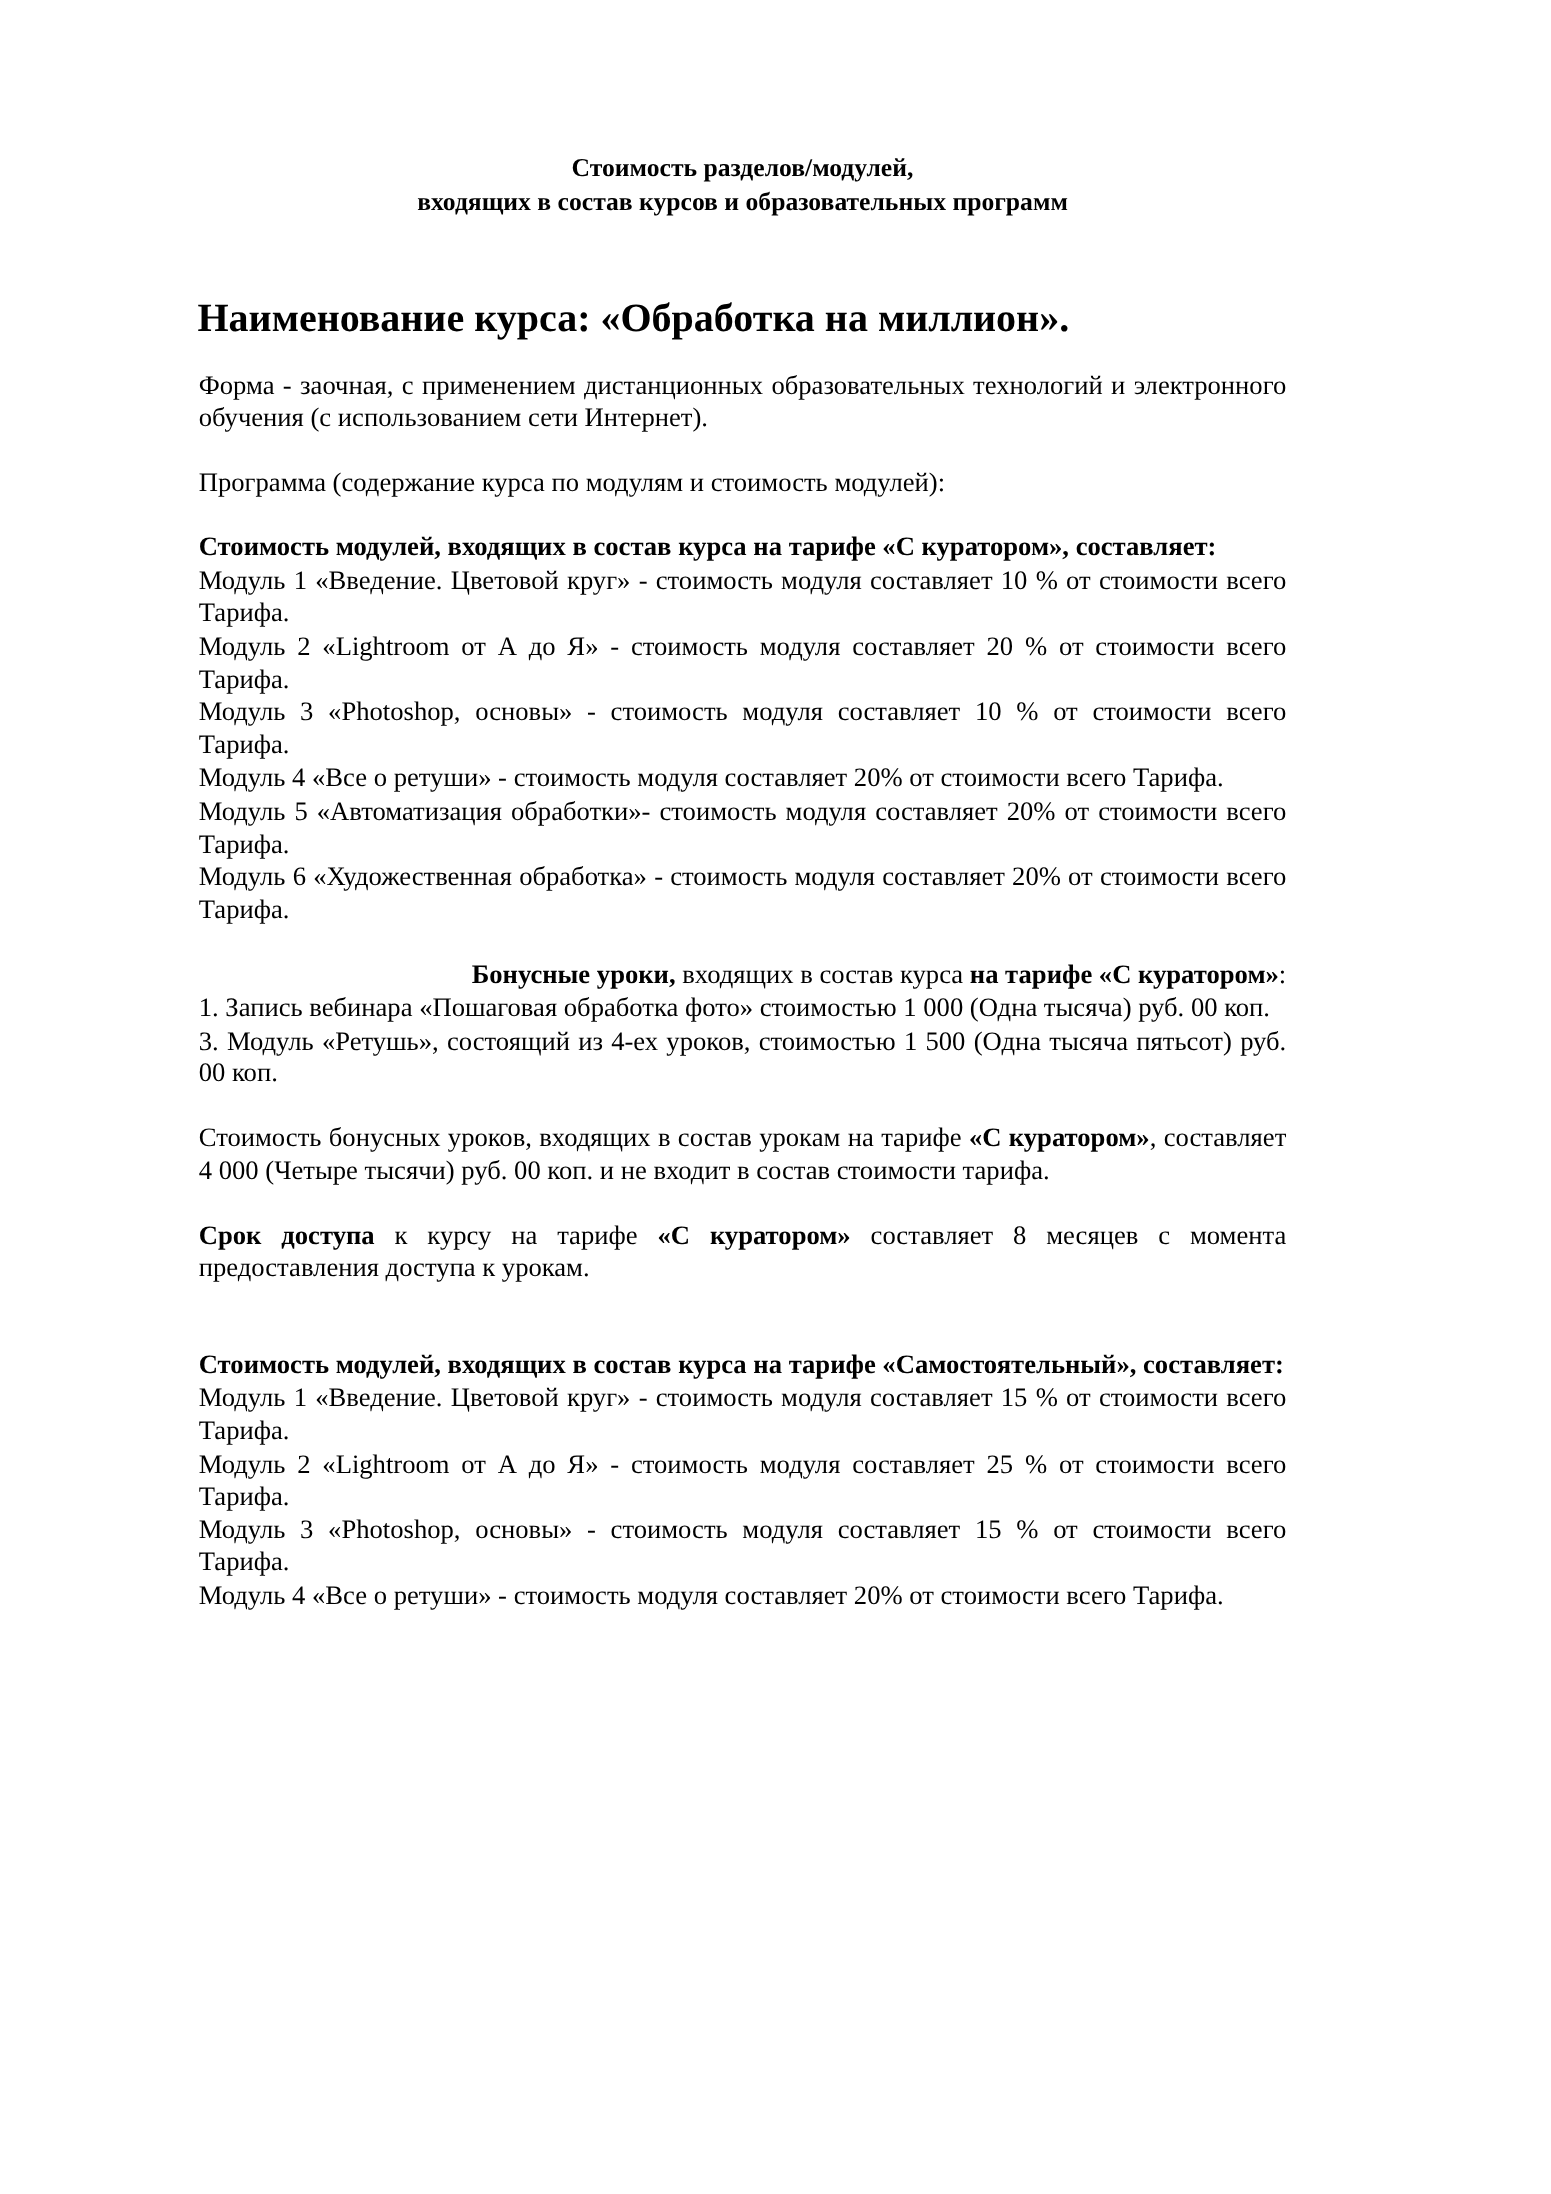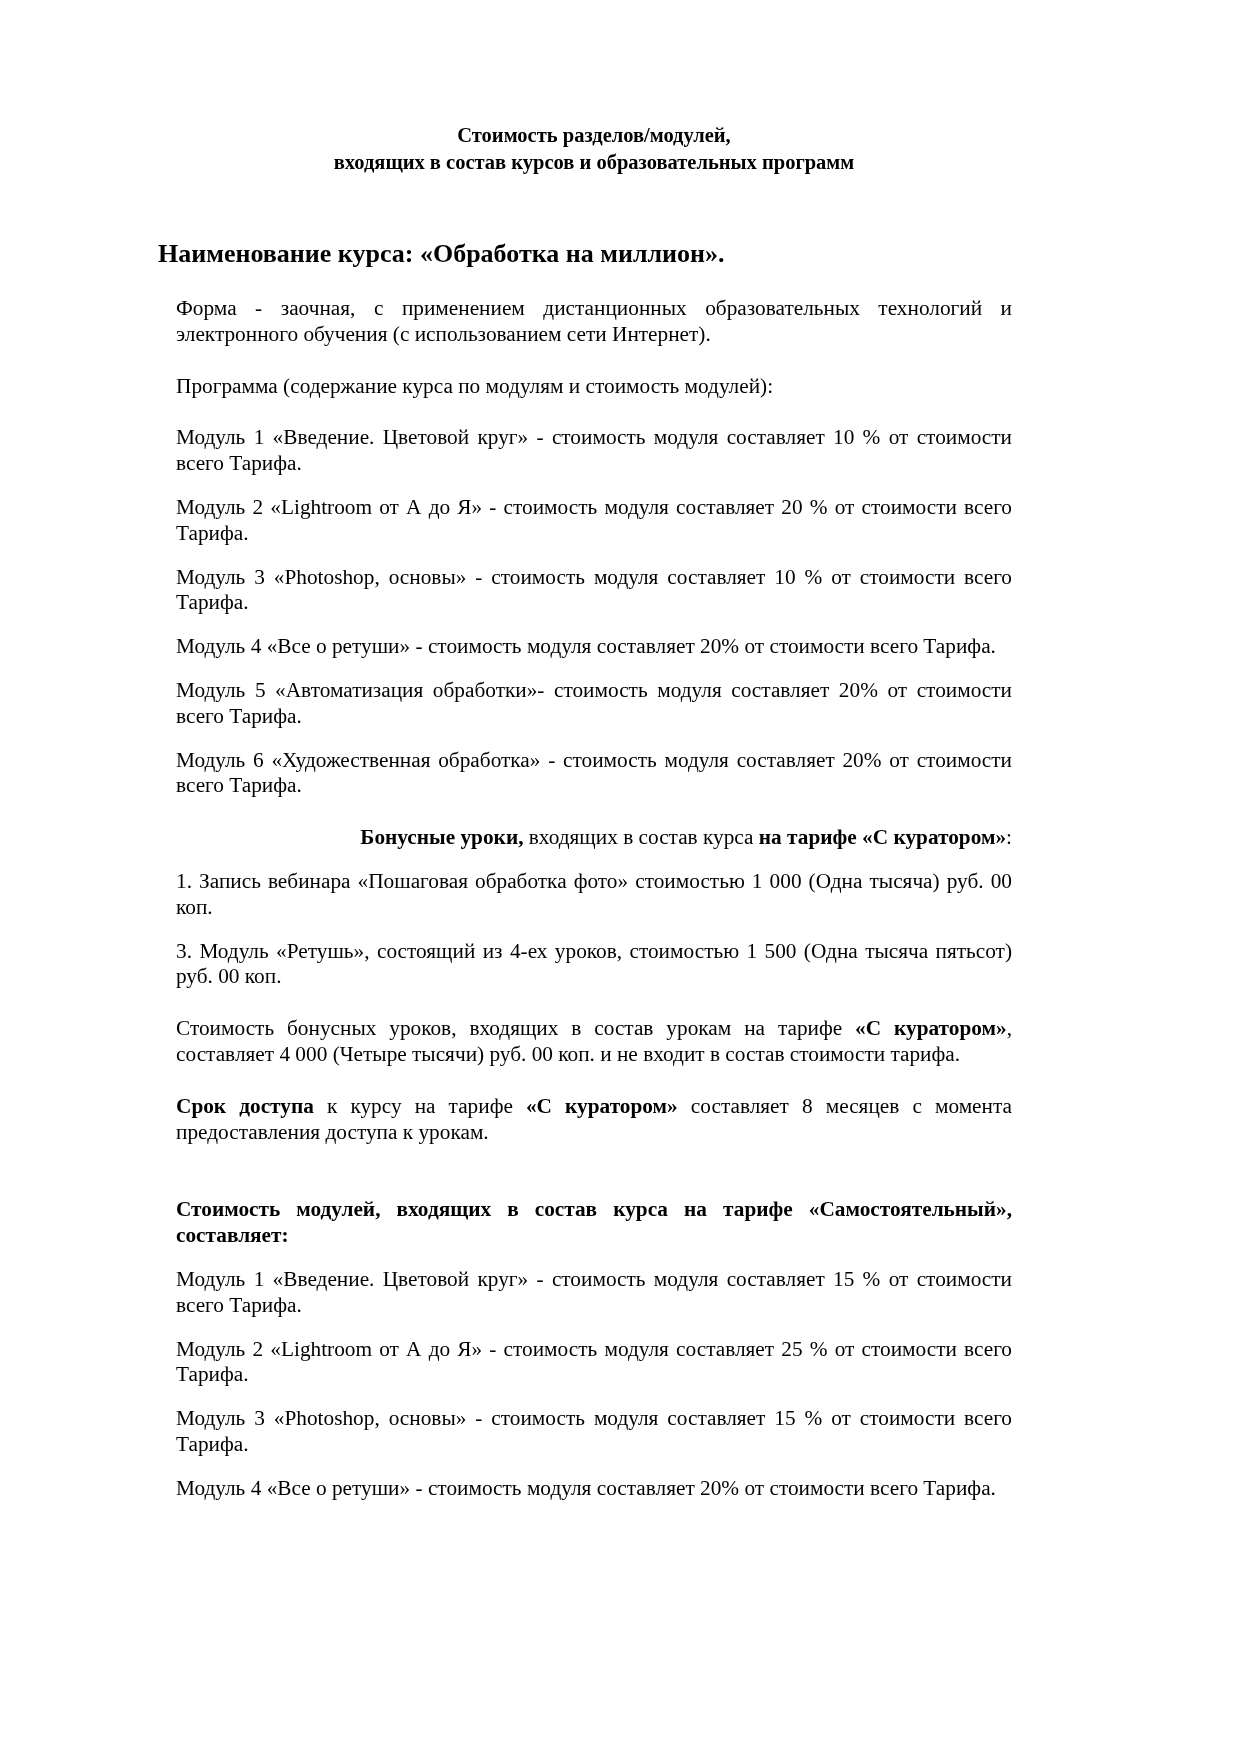--- a/index.html
+++ b/index.html
@@ -21,25 +21,25 @@
   }
   .title {
     text-align: center;
     font-weight: bold;
     font-size: 20.5px;
     line-height: 27px;
     margin: 0 0 0 0;
   }
   .course-name {
     font-weight: bold;
-    font-size: 26px;
+    font-size: 32px;
     line-height: 30px;
     margin-top: 63px;
   }
-  p { margin: 18px; text-align: justify; }
+  p { margin: 1px; text-align: justify; }
   .gap-1 { margin-top: 25px; }
   .gap-2 { margin-top: 26px; }
   .b { font-weight: bold; }
   .block p { text-align: justify; }
 </style>
 </head>
 <body>
 
 <div class="page">
 
@@ -48,20 +48,21 @@
     <div>входящих в состав курсов и образовательных программ</div>
   </div>
 
   <div class="course-name">Наименование курса: «Обработка на миллион».</div>
 
   <p class="gap-2" style="margin-top:27px;">Форма - заочная, с применением дистанционных образовательных технологий и электронного обучения (с использованием сети Интернет).</p>
 
   <p class="gap-1" style="margin-top:26px;">Программа (содержание курса по модулям и стоимость модулей):</p>
 
   <div class="block" style="margin-top:26px;">
+    <p class="b" style="text-align:left;">Стоимость модулей, входящих в состав курса на тарифе «С куратором», составляет:</p>
     <p>Модуль 1 «Введение. Цветовой круг» - стоимость модуля составляет 10 % от стоимости всего Тарифа.</p>
     <p>Модуль 2 «Lightroom от А до Я» - стоимость модуля составляет 20 % от стоимости всего Тарифа.</p>
     <p>Модуль 3 «Photoshop, основы» - стоимость модуля составляет 10 % от стоимости всего Тарифа.</p>
     <p style="text-align:left;">Модуль 4 «Все о ретуши» - стоимость модуля составляет 20% от стоимости всего Тарифа.</p>
     <p>Модуль 5 «Автоматизация обработки»- стоимость модуля составляет 20% от стоимости всего Тарифа.</p>
     <p>Модуль 6 «Художественная обработка» - стоимость модуля составляет 20% от стоимости всего Тарифа.</p>
   </div>
 
   <div class="block" style="margin-top:26px;">
     <p style="text-align:right;">

